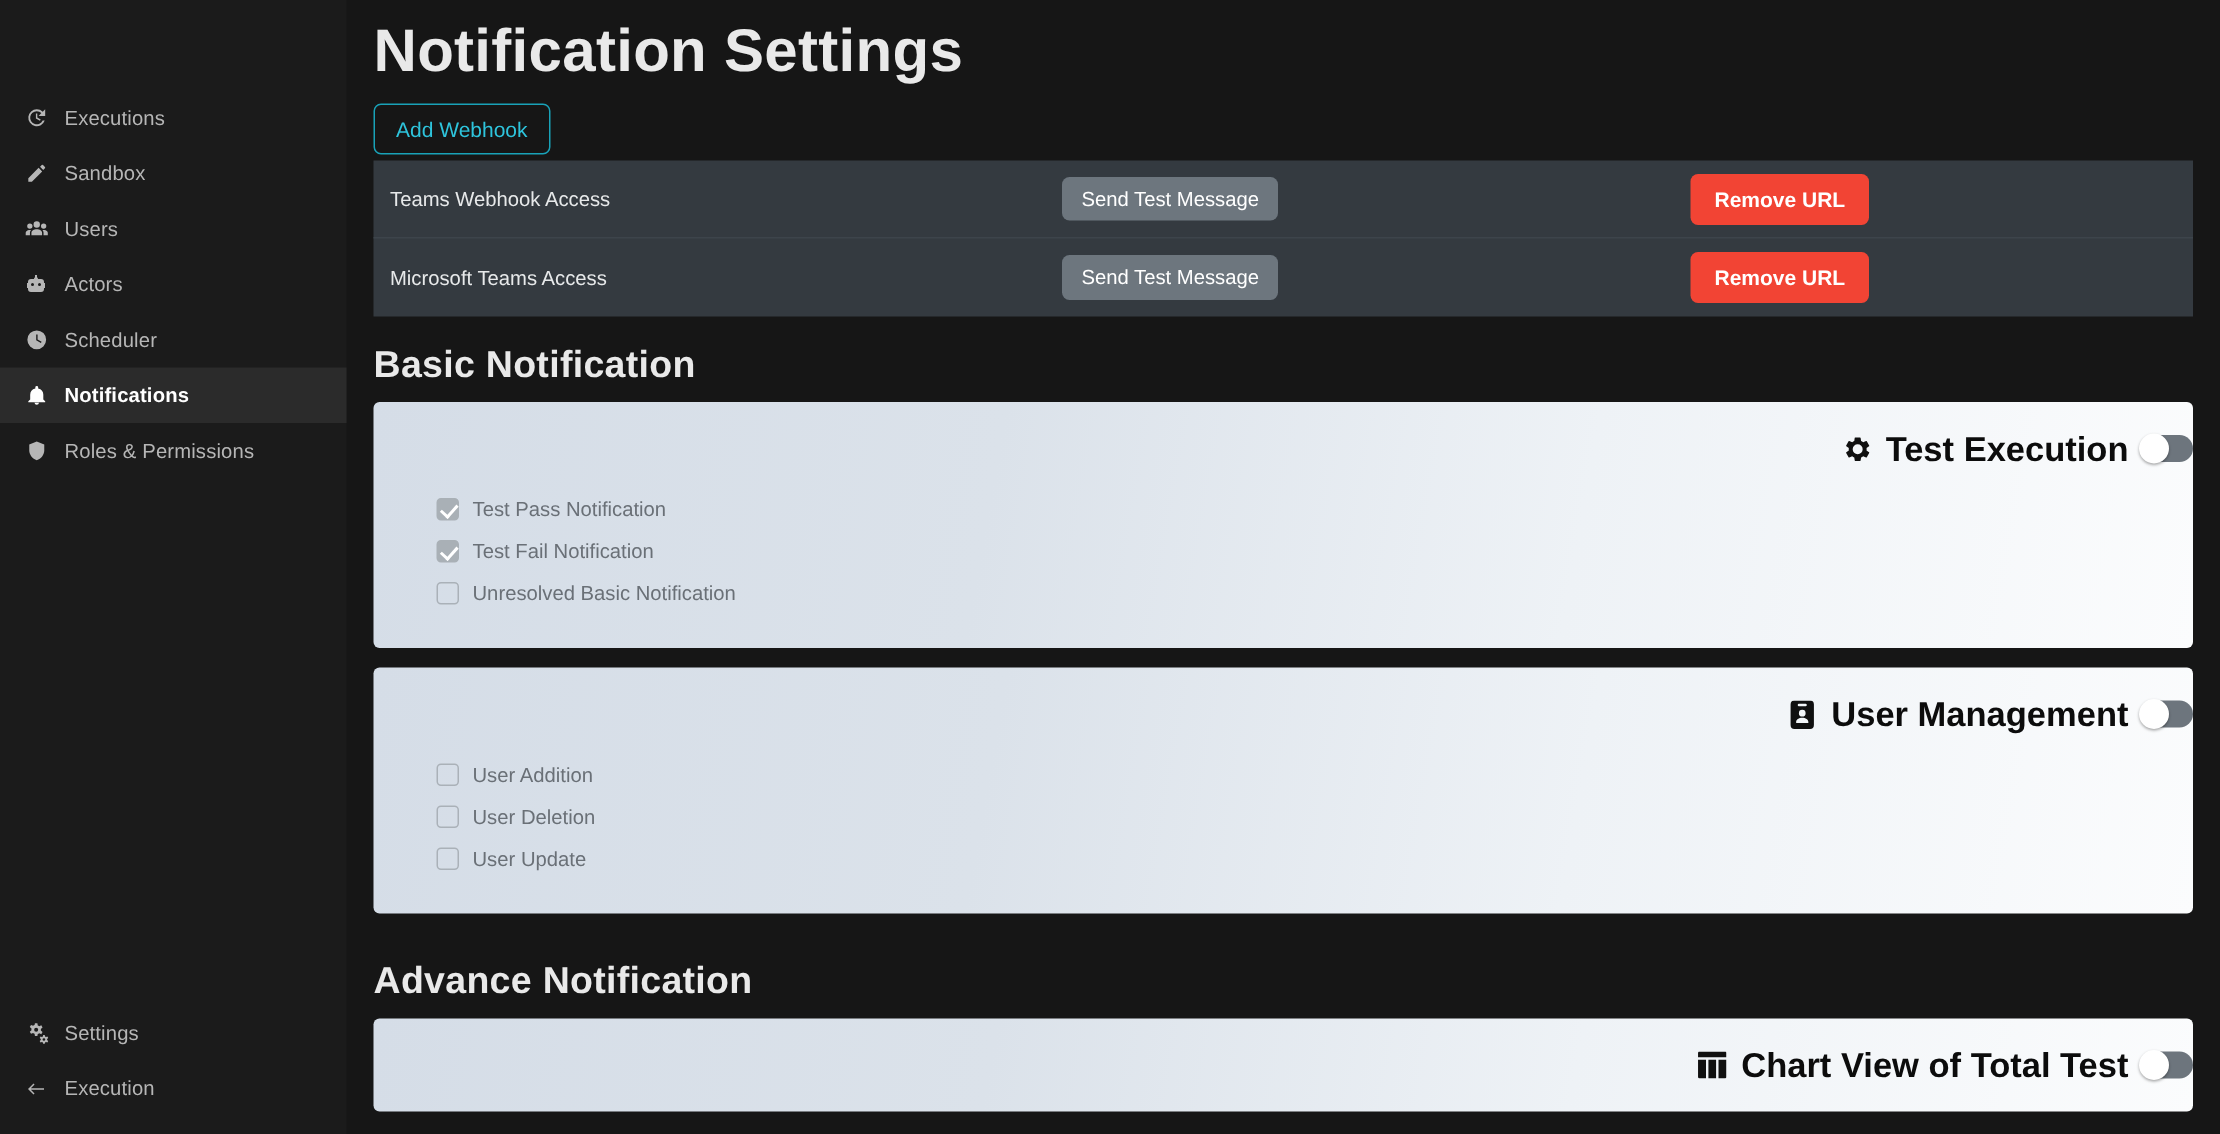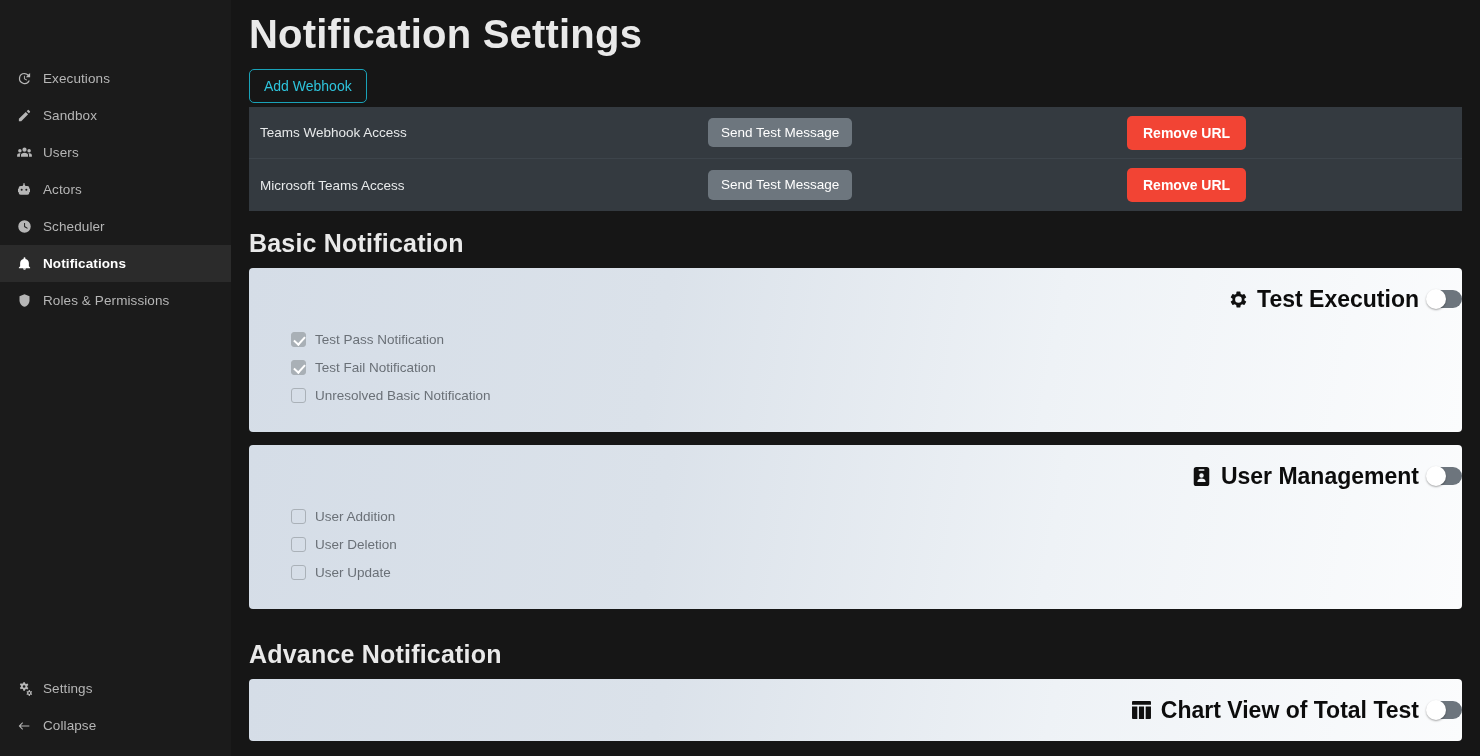--- a/index.html
+++ b/index.html
@@ -322,21 +322,21 @@
             </svg>
         </span>
         <span>Settings</span>
       </div>
       <div class="nav-item">
         <span class="ico">
           <svg width="16" height="16" viewBox="0 0 24 24">
               <path d="M9.5 6.5L4 12l5.5 5.5 1.05-1.05L6.85 12.75H20v-1.5H6.85l3.7-3.7L9.5 6.5z"></path>
             </svg>
         </span>
-        <span>Collapse</span>
+        <span>Execution</span>
       </div>
     </div>
   </nav>
 
   <main class="main">
 
     <h1 class="page-title">Notification Settings</h1>
 
     <button class="btn-add-webhook">Add Webhook</button>
 

